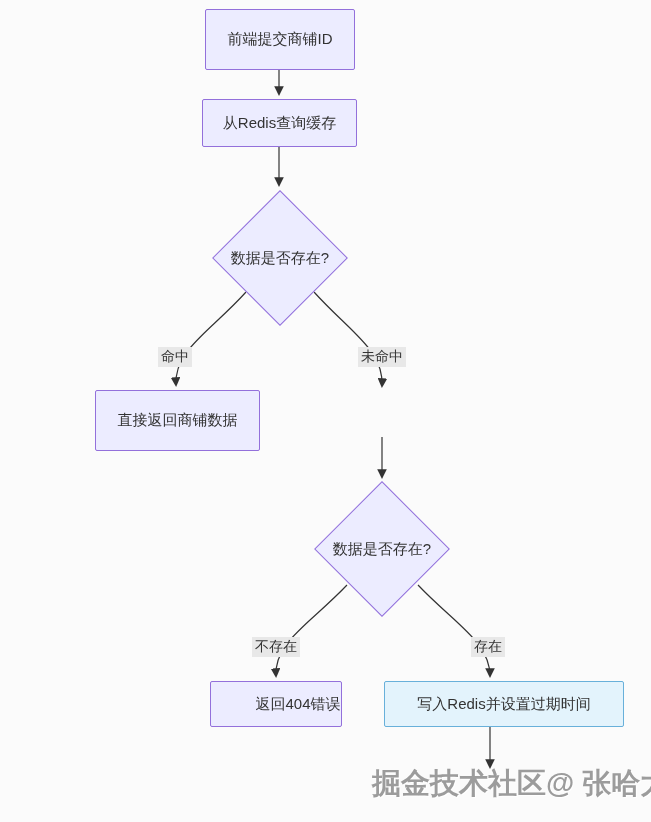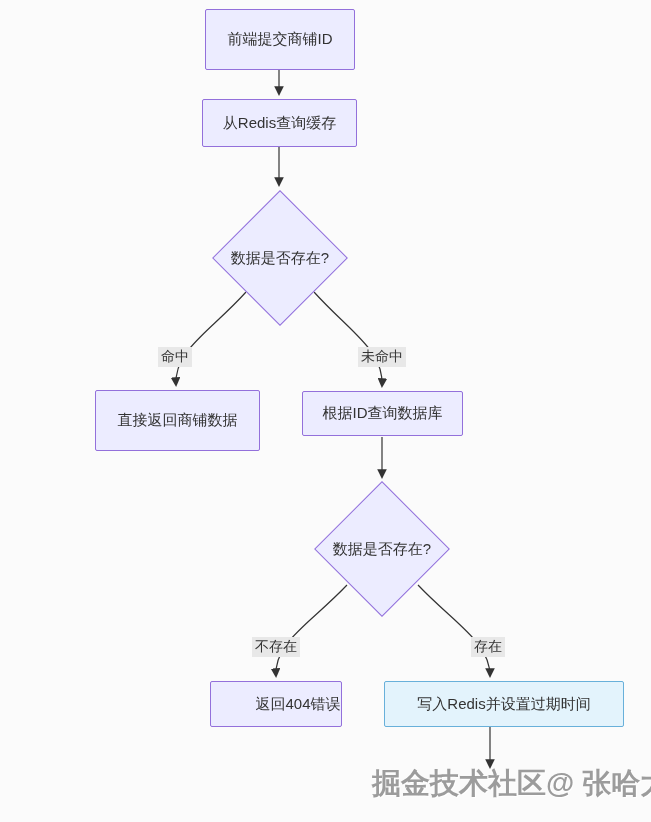--- a/index.html
+++ b/index.html
@@ -101,21 +101,20 @@
       <path d="M490,727 L490,767" marker-end="url(#arrow)"></path>
     </g>
   </svg>
 
   <div class="node" style="left:205px; top:9px; width:150px; height:61px;">前端提交商铺ID</div>
 
   <div class="node" style="left:202px; top:99px; width:155px; height:48px;">从Redis查询缓存</div>
 
   <div class="node" style="left:95px; top:390px; width:165px; height:61px;text-align:right;">直接返回商铺数据</div>
 
-  <div class="node" style="left:302px; top:391px; width:161px; height:45px;">根据ID查询数据库</div>
 
   <div class="node" style="left:210px; top:681px; width:132px; height:46px;padding-left:44px;">返回404错误</div>
 
   <div class="node highlight" style="left:384px; top:681px; width:240px; height:46px;">写入Redis并设置过期时间</div>
 
 
   <div class="diamond-shape" style="left:232px; top:210px;"></div>
   <div class="diamond-label" style="left:280px; top:258px;">数据是否存在?</div>
 
   <div class="diamond-shape" style="left:334px; top:501px;"></div>

